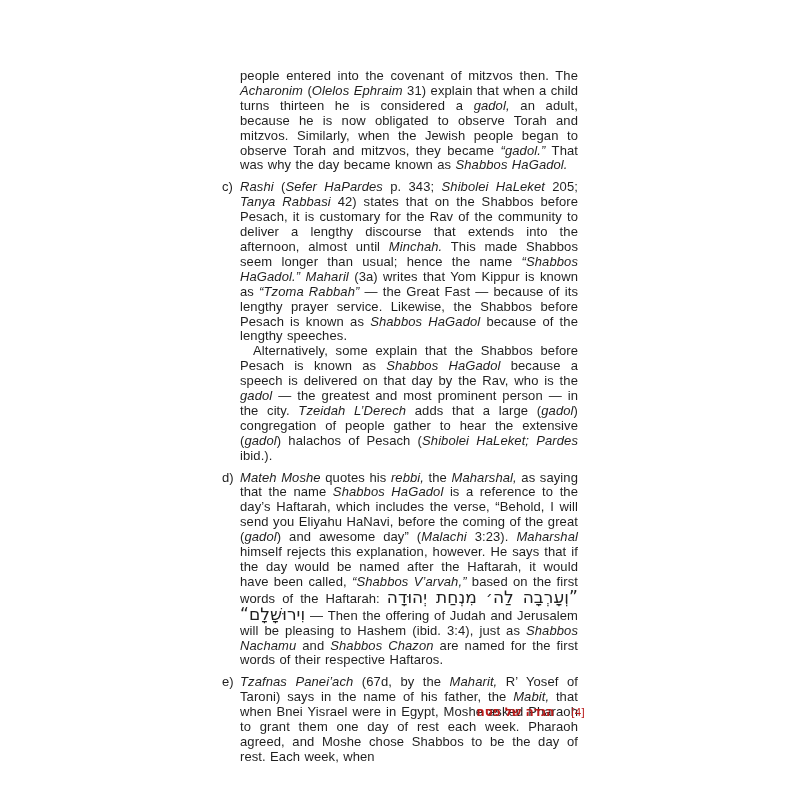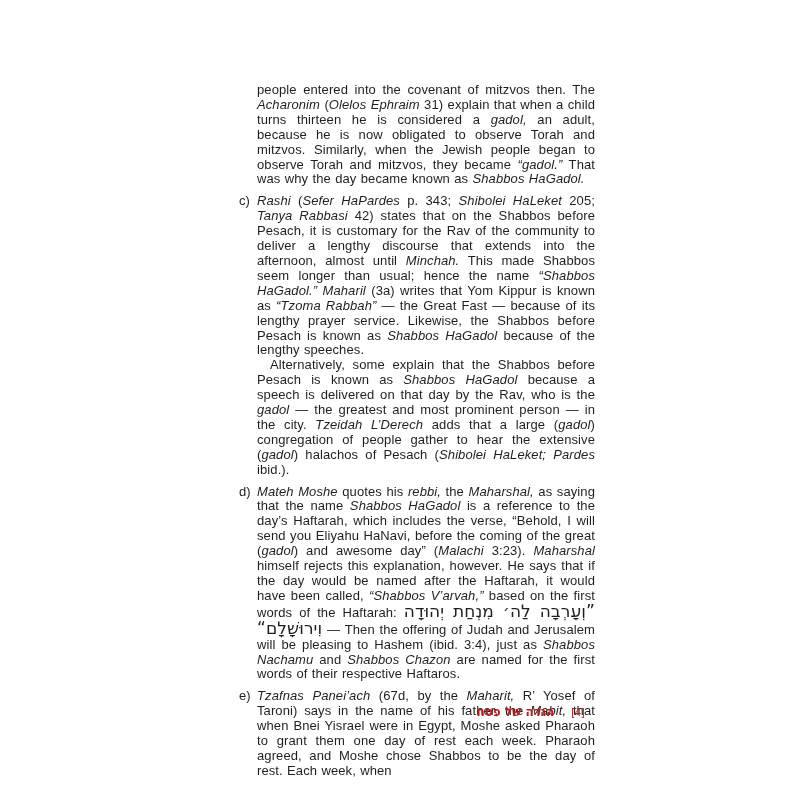--- a/index.html
+++ b/index.html
@@ -8,29 +8,28 @@
     background: #ffffff;
     position: relative;
     overflow: hidden;
   }
   .page {
     position: absolute; inset: 0;
     background: #ffffff;
   }
   .text-block {
     position: absolute;
-    left: 222px; top: 83px; width: 356px;
+    left: 222px; top: 69px; width: 356px;
     font-family: "Liberation Sans", sans-serif;
     font-size: 13px;
     line-height: 14.9px;
     color: #1f1f1f;
     text-align: justify;
     letter-spacing: 0.1px;
     word-spacing: 0.6px;
-    margin-left: 17px;
   }
   .para {
     position: relative;
     margin: 0 0 0 18px;
   }
   .para.gap-after { margin-bottom: 7px; }
   .para.first-line-indent { text-indent: 13px; }
   .para .label {
     position: absolute;
     left: -18px;

